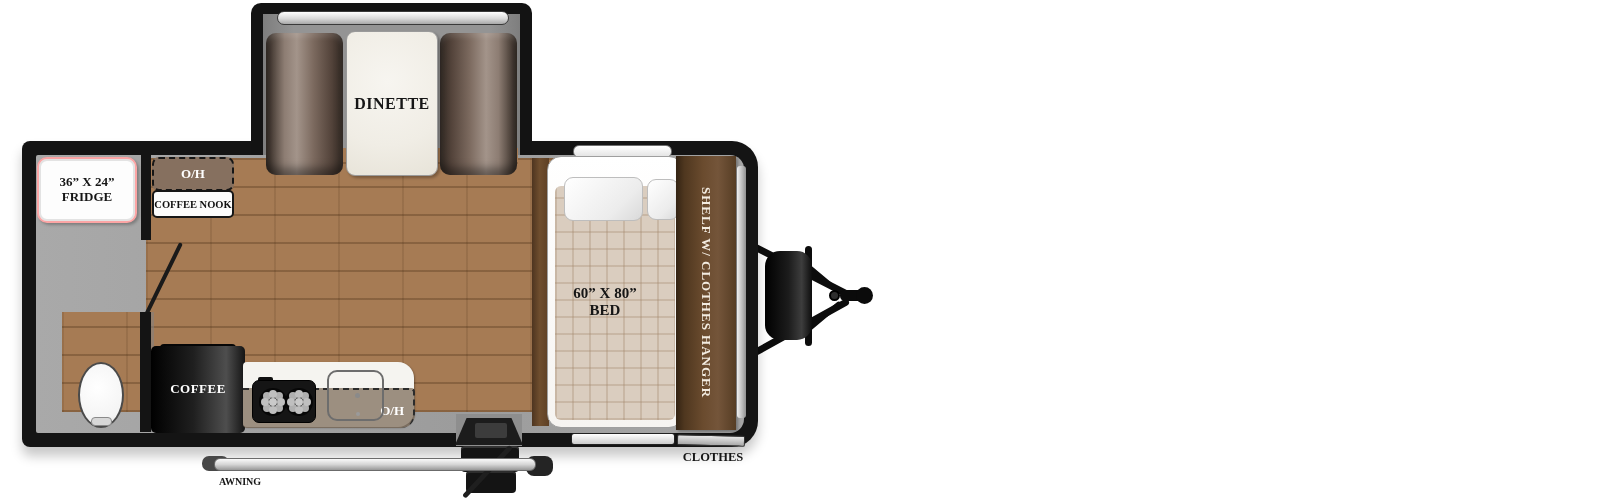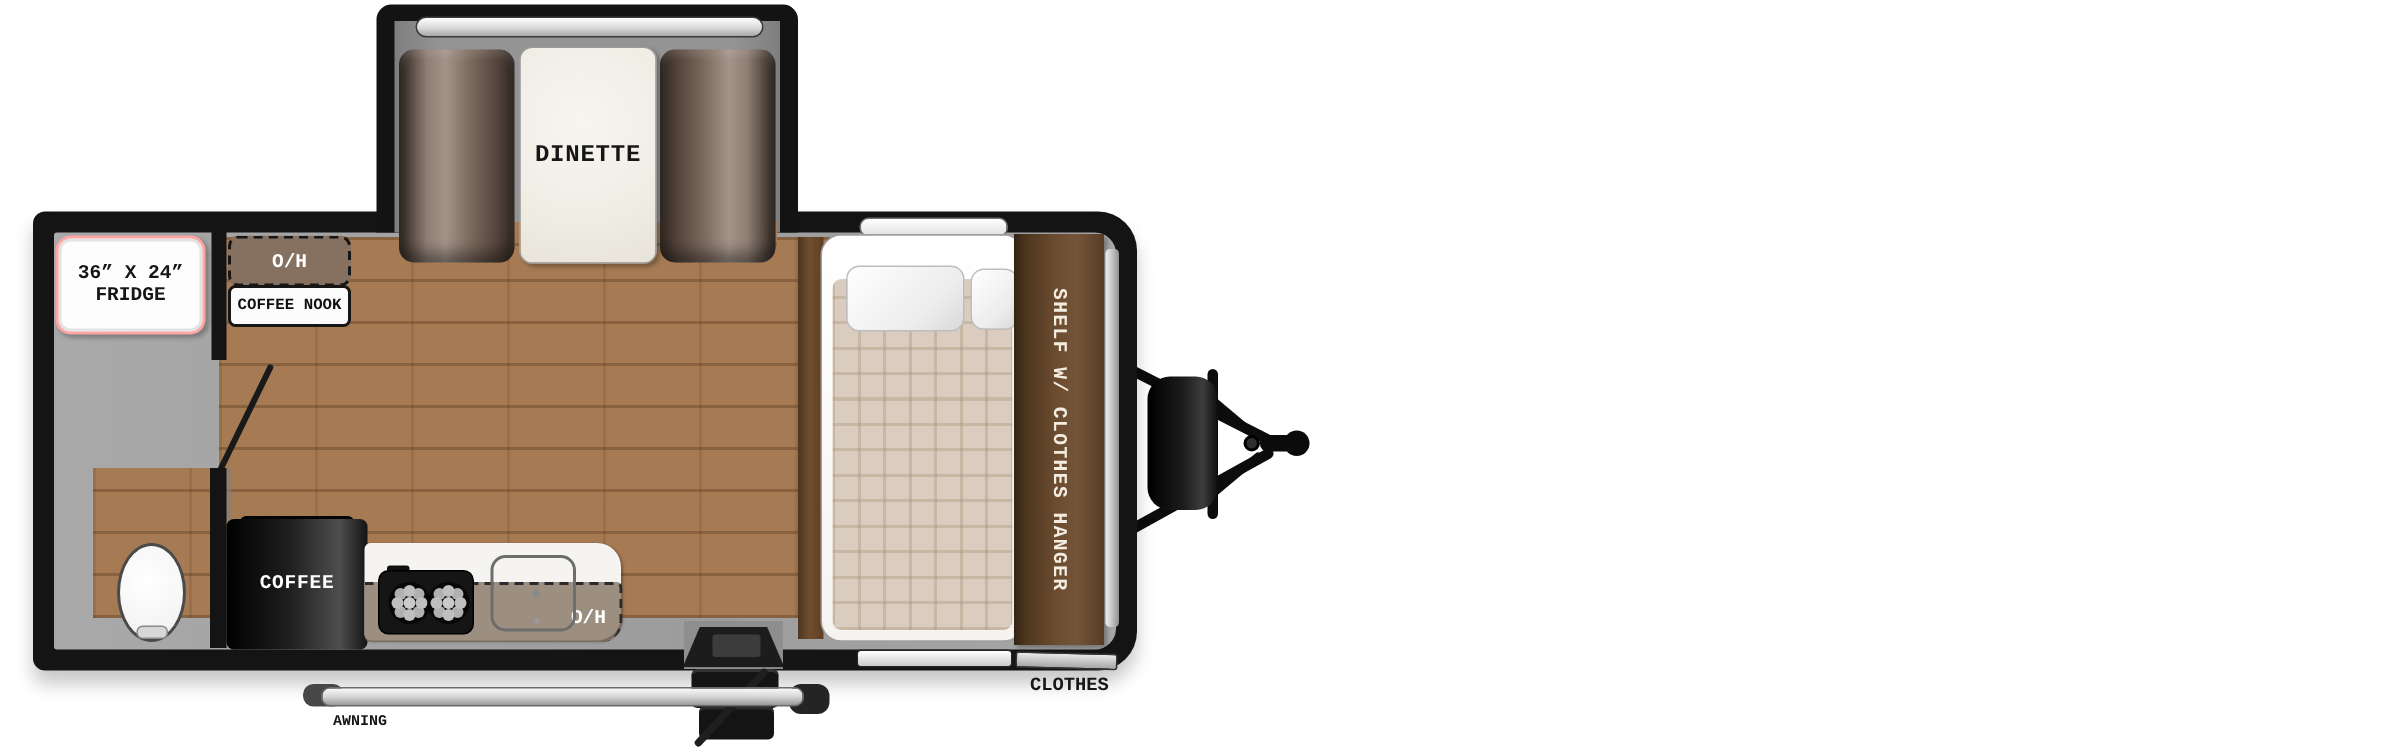--- a/index.html
+++ b/index.html
@@ -1,17 +1,17 @@
 <!DOCTYPE html>
 <html><head>
 <meta charset="utf-8">
 <style>
   html,body{margin:0;padding:0;background:#ffffff;}
   #canvas{position:relative;width:1600px;height:501px;background:#ffffff;overflow:hidden;
-          font-family:Liberation Mono, monospace;}
+          font-family:Liberation Serif, serif;}
   .abs{position:absolute;}
   .lbl{font-weight:bold;color:#161616;text-align:center;line-height:1.12;}
 
   
   .hbar{position:absolute;background:#0c0c0c;border-radius:4px;transform-origin:0 50%;}
   .tank{position:absolute;left:765px;top:251px;width:47px;height:89px;border-radius:15px;
         background:linear-gradient(90deg,#000 0%,#1c1c1c 50%,#3d3d3d 78%,#0d0d0d 100%);}
   .coupler-stub{position:absolute;left:840px;top:290px;width:29px;height:11px;border-radius:5px;background:#0b0b0b;}
   .coupler-ball{position:absolute;left:856px;top:287px;width:17px;height:17px;border-radius:50%;background:#0b0b0b;}
   .coupler-bolt{position:absolute;left:829px;top:290px;width:11px;height:11px;border-radius:50%;
@@ -176,20 +176,24 @@
   <div class="cn-box">
     <span>COFFEE NOOK</span>
   </div>
 
   <div class="bed-window"></div>
   <div class="bed-edge"></div>
   <div class="mattress"></div>
   <div class="mattress-inner"></div>
   <div class="pillow" style="left:564px;top:177px;width:79px;height:44px;"></div>
   <div class="pillow" style="left:647px;top:179px;width:32px;height:41px;"></div>
+  <div class="abs lbl" style="left:545px;top:285px;width:120px;font-size:15px;">
+    <div>60” X 80”</div>
+    <div>BED</div>
+  </div>
   <div class="shelf">
     <div class="shelf-text">SHELF W/ CLOTHES HANGER</div>
   </div>
   <div class="front-trim"></div>
 
   <div class="fridge-cap"></div>
   <div class="fridge">
     <span class="lbl" style="color:#fff;font-size:13px;letter-spacing:.5px;">COFFEE</span>
   </div>
   <div class="counter"></div>

